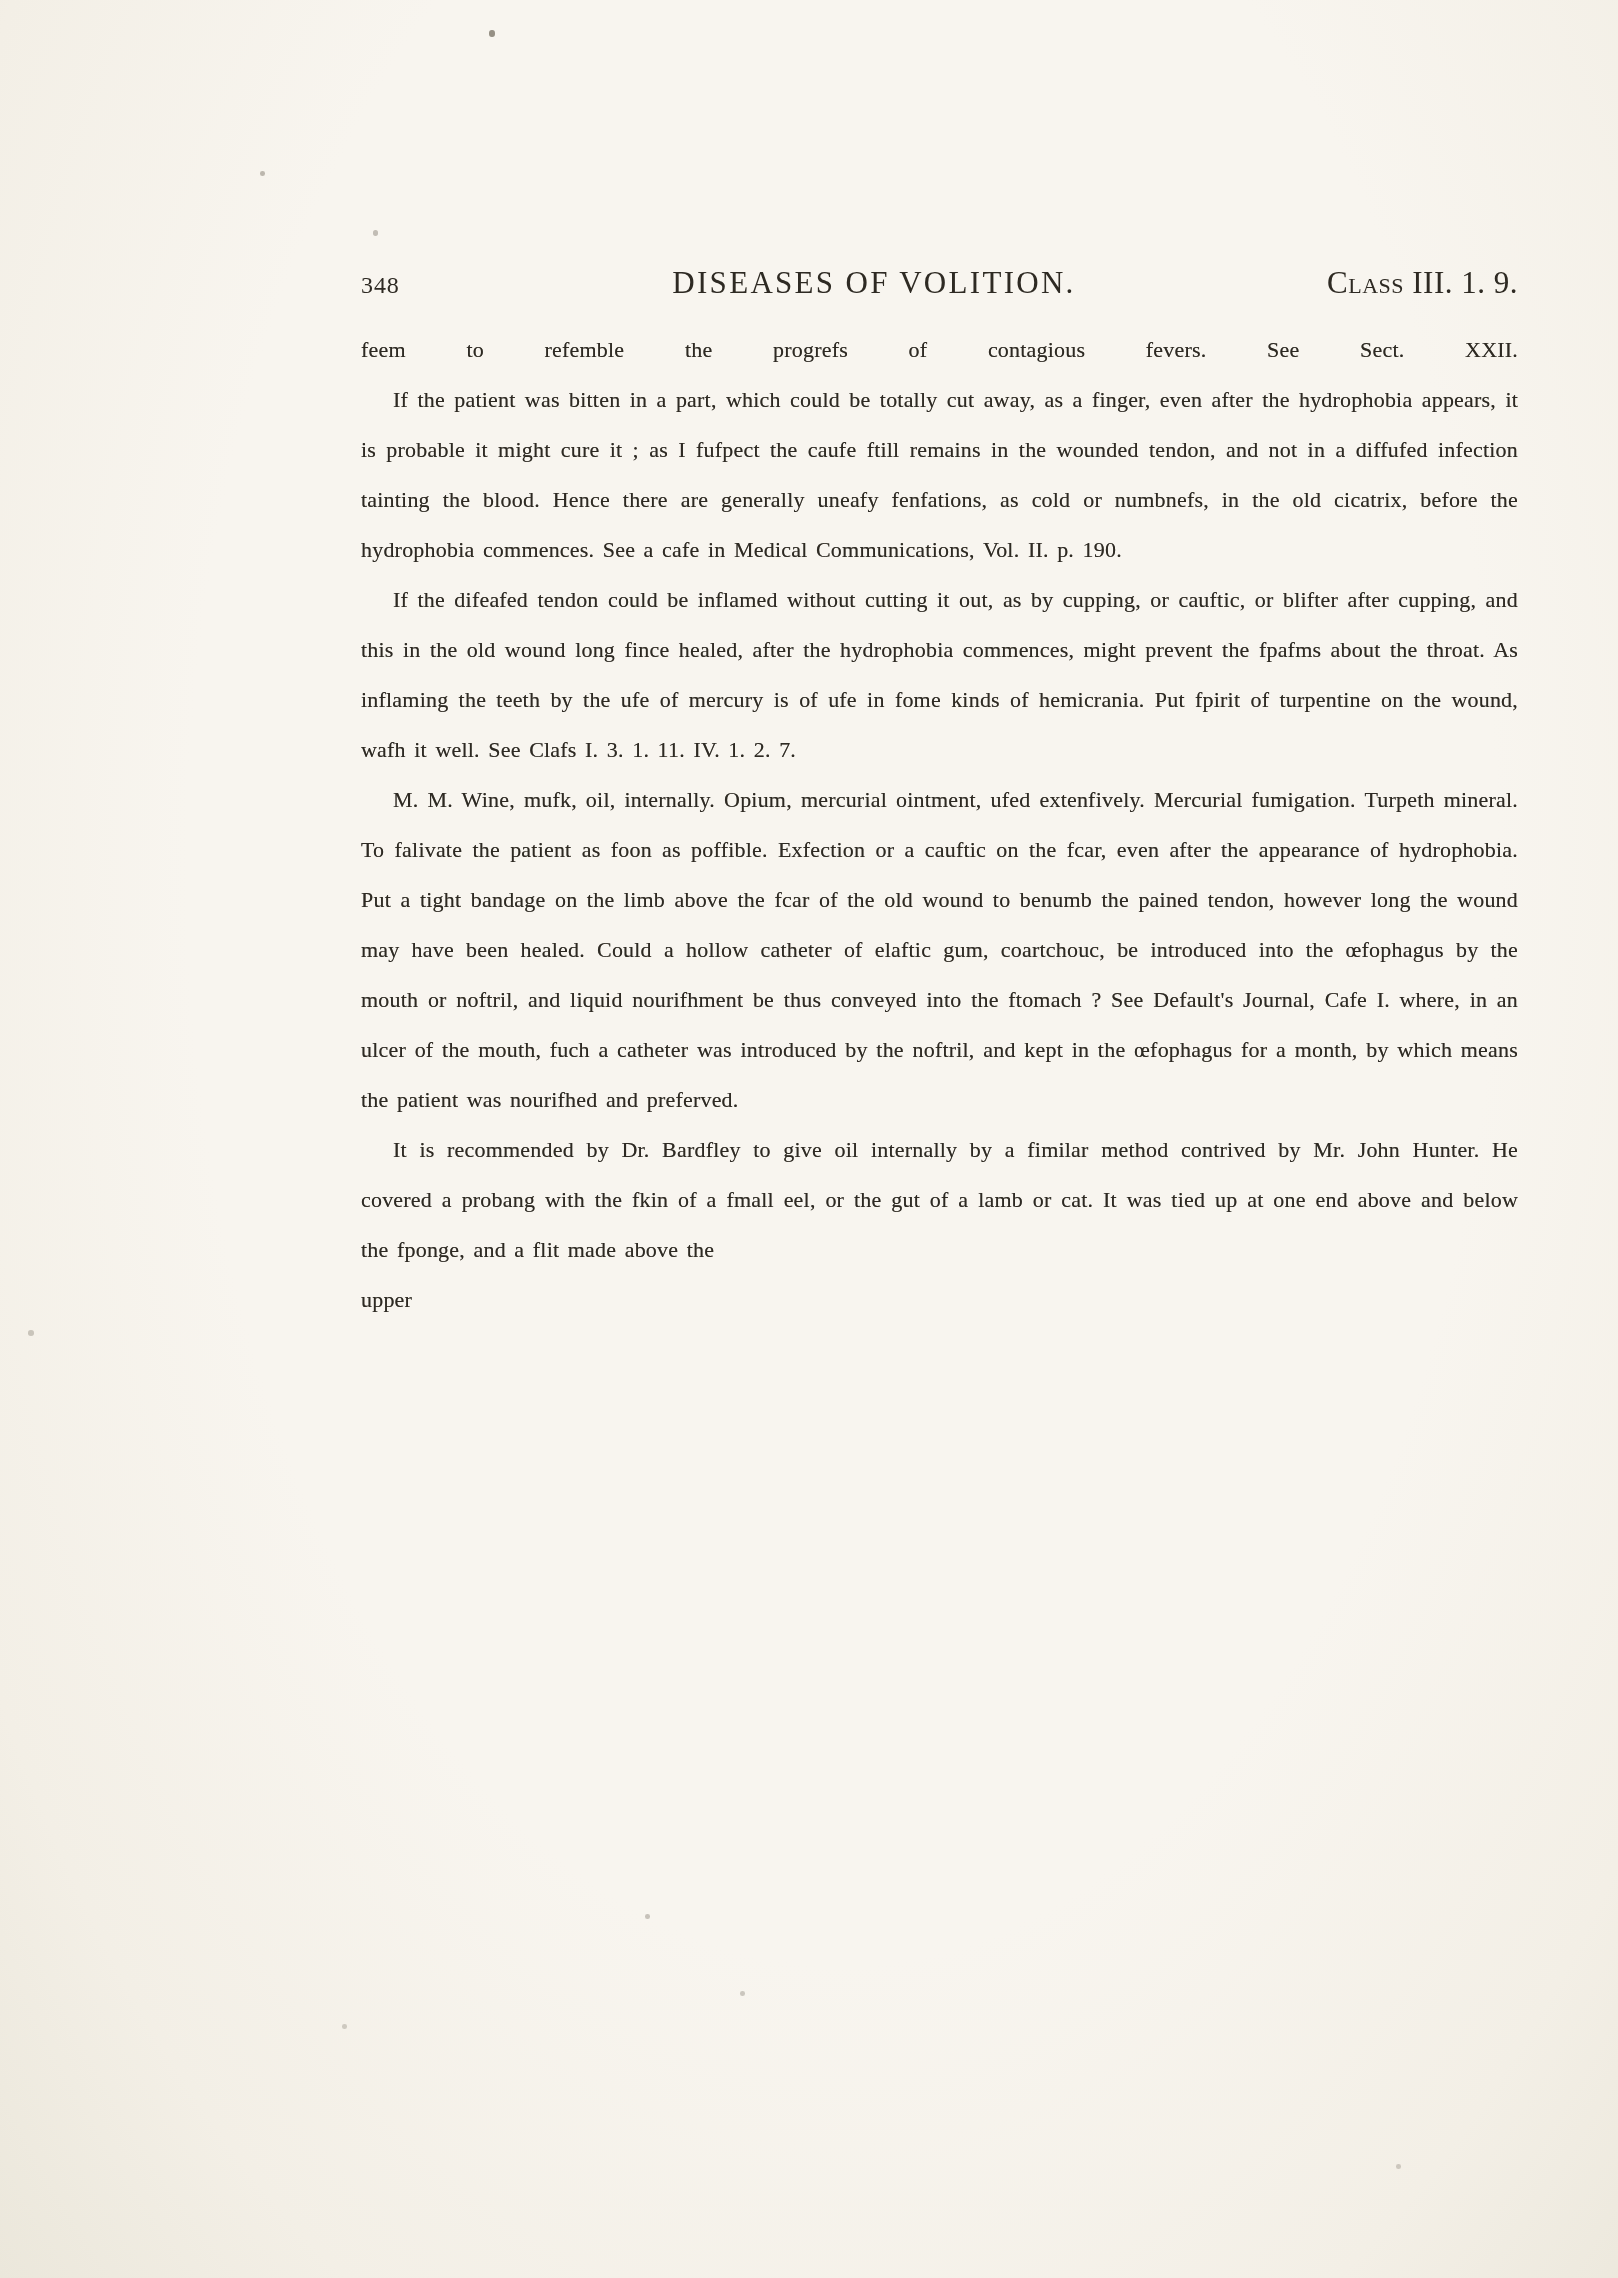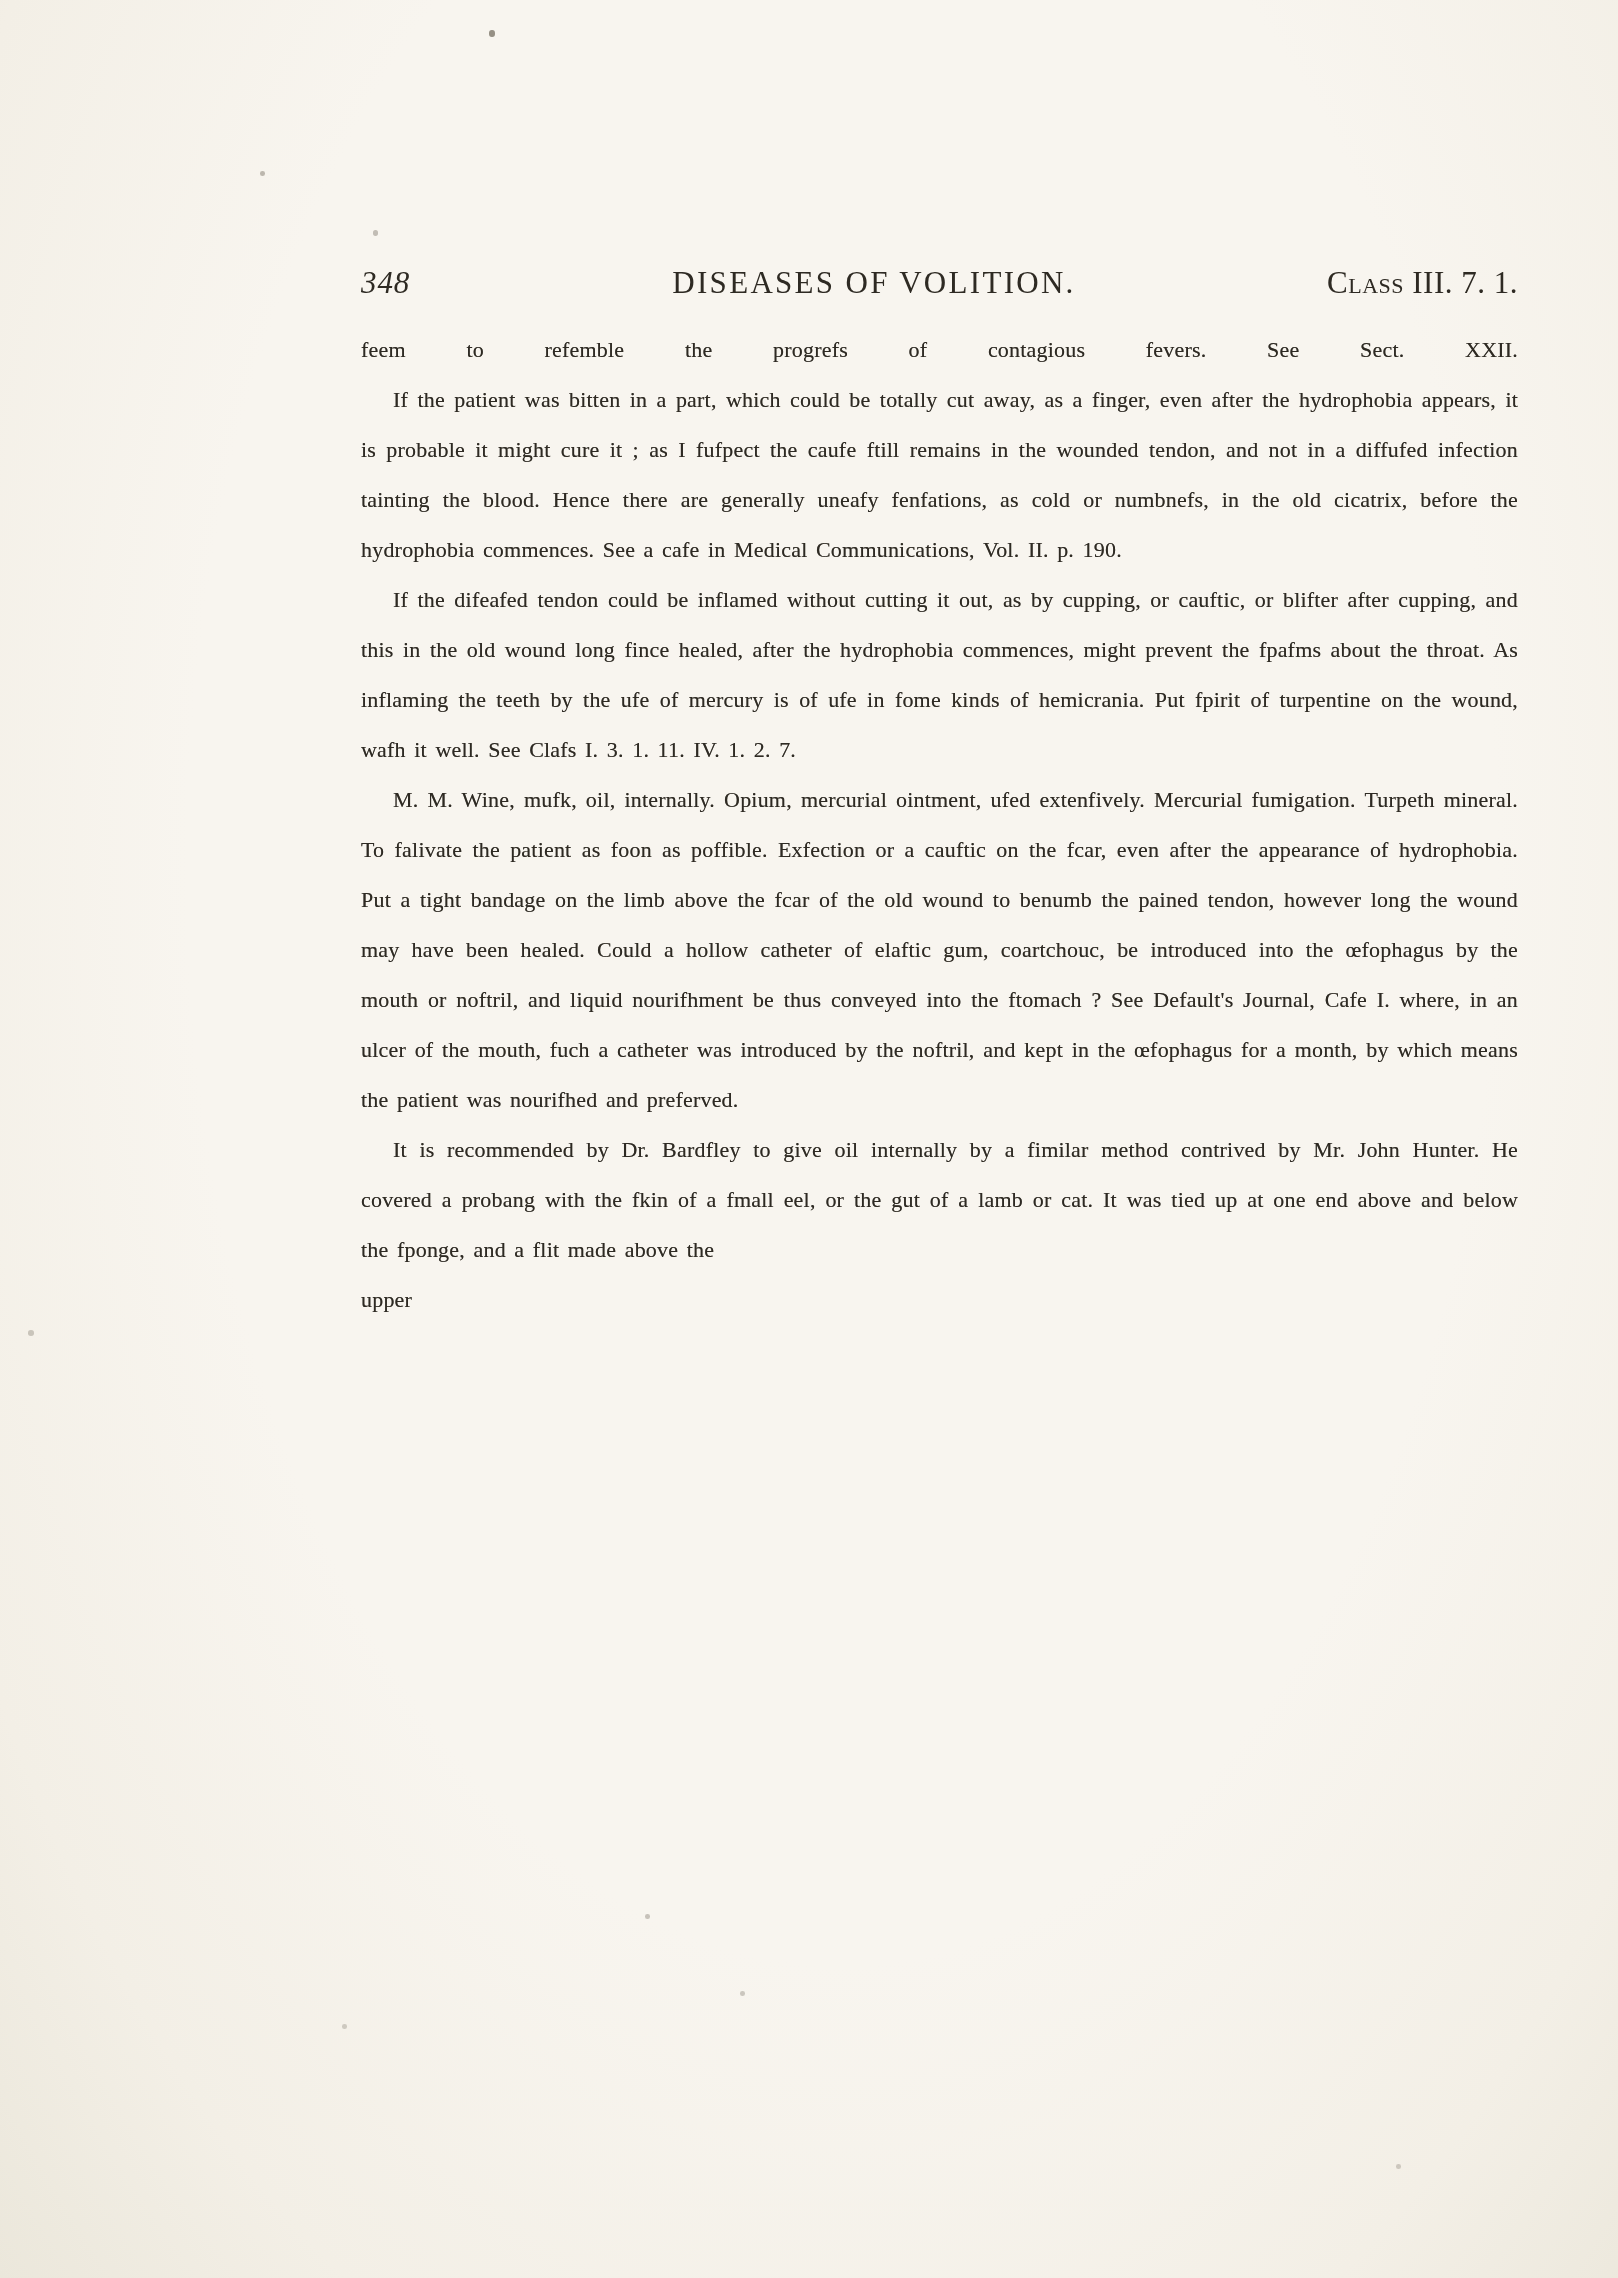--- a/index.html
+++ b/index.html
@@ -21,21 +21,21 @@
     left: 361px;
     right: 101px;
     top: 265px;
   }
   .page-header {
     display: grid;
     grid-template-columns: 159px 1fr 290px;
     align-items: baseline;
     margin-bottom: 24px;
   }
-  .page-number { font-size: 31px; letter-spacing: 0.9px; font-style: italic; }
+  .page-number { font-size: 24px; letter-spacing: 0.9px; }
   .running-title {
     text-align: center;
     font-size: 31px;
     letter-spacing: 2.3px;
   }
   .class-label {
     text-align: right;
     font-size: 31px;
     font-variant: small-caps;
     letter-spacing: 0.5px;
@@ -69,21 +69,21 @@
   <span class="speck" style="left:645px; top:1914px;width:4.7px; height:4.7px; opacity:.5;"></span>
   <span class="speck" style="left:740px; top:1991px;width:4.7px; height:4.7px; opacity:.45;"></span>
   <span class="speck" style="left:342px; top:2024px;width:4.7px; height:4.7px; opacity:.4;"></span>
   <span class="speck" style="left:1396px;top:2164px;width:4.7px; height:4.7px; opacity:.4;"></span>
 
   <div class="content">
 
     <header class="page-header">
       <span class="page-number">348</span>
       <span class="running-title">DISEASES OF VOLITION.</span>
-      <span class="class-label">Class III. 7. 1.</span>
+      <span class="class-label">Class III. 1. 9.</span>
     </header>
 
     <main class="text-block">
       <p class="stretch">feem to refemble the progrefs of contagious fevers.  See Sect. XXII.</p>
       <p class="indent">If the patient was bitten in a part, which could be totally cut away, as a finger, even after the hydrophobia appears, it is probable it might cure it ; as I fufpect the caufe ftill remains in the wounded tendon, and not in a diffufed infection tainting the blood.  Hence there are generally uneafy fenfations, as cold or numbnefs, in the old cicatrix, before the hydrophobia commences.  See a cafe in Medical Communications, Vol. II. p. 190.</p>
       <p class="indent">If the difeafed tendon could be inflamed without cutting it out, as by cupping, or cauftic, or blifter after cupping, and this in the old wound long fince healed, after the hydrophobia commences, might prevent the fpafms about the throat.  As inflaming the teeth by the ufe of mercury is of ufe in fome kinds of hemicrania.  Put fpirit of turpentine on the wound, wafh it well.  See Clafs I. 3. 1. 11. IV. 1. 2. 7.</p>
       <p class="indent">M. M. Wine, mufk, oil, internally.  Opium, mercurial ointment, ufed extenfively.  Mercurial fumigation.  Turpeth mineral.  To falivate the patient as foon as poffible.  Exfection or a cauftic on the fcar, even after the appearance of hydrophobia.  Put a tight bandage on the limb above the fcar of the old wound to benumb the pained tendon, however long the wound may have been healed.  Could a hollow catheter of elaftic gum, coartchouc, be introduced into the œfophagus by the mouth or noftril, and liquid nourifhment be thus conveyed into the ftomach ?  See Default's Journal, Cafe I. where, in an ulcer of the mouth, fuch a catheter was introduced by the noftril, and kept in the œfophagus for a month, by which means the patient was nourifhed and preferved.</p>
       <p class="indent">It is recommended by Dr. Bardfley to give oil internally by a fimilar method contrived by Mr. John Hunter.  He covered a probang with the fkin of a fmall eel, or the gut of a lamb or cat.  It was tied up at one end above and below the fponge, and a flit made above the</p>
       <p class="catchword-line">upper</p>
     </main>

